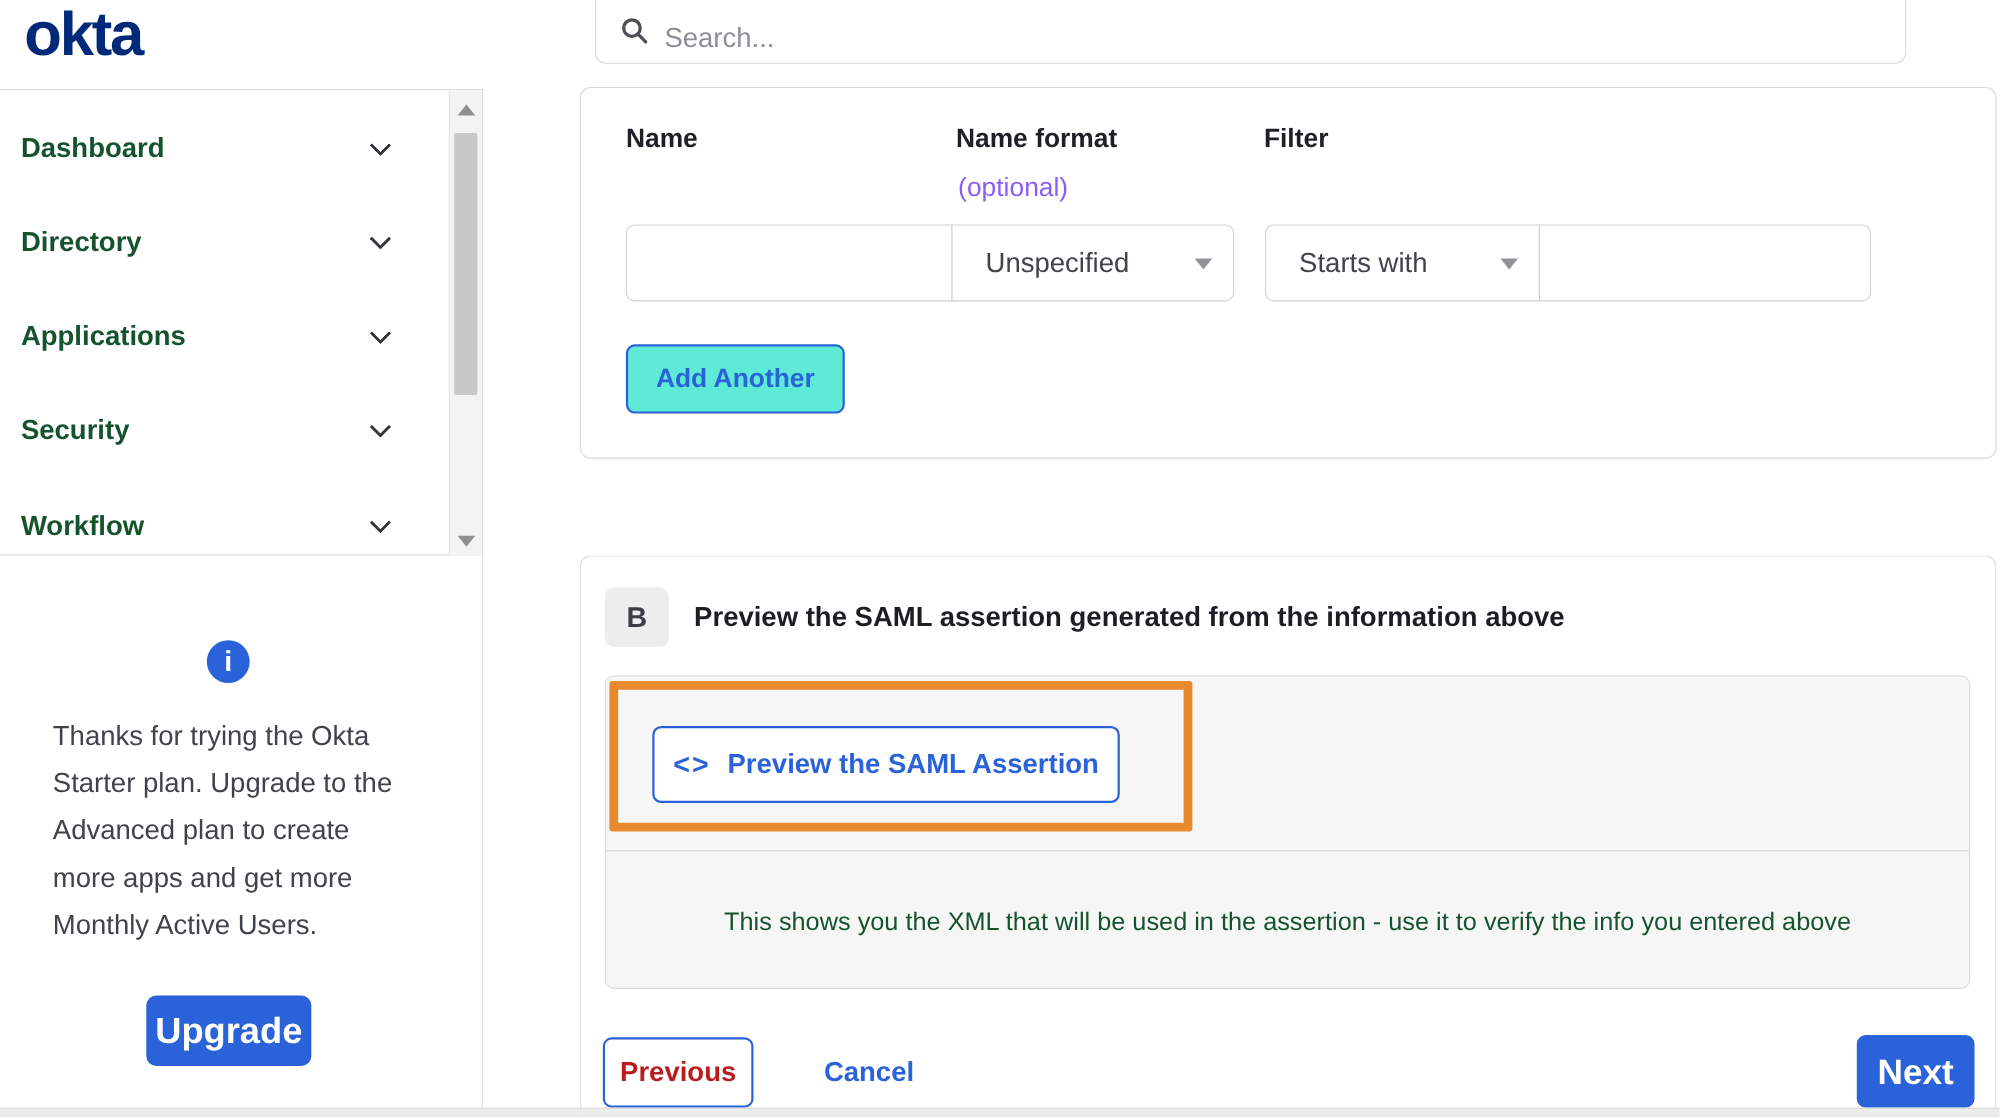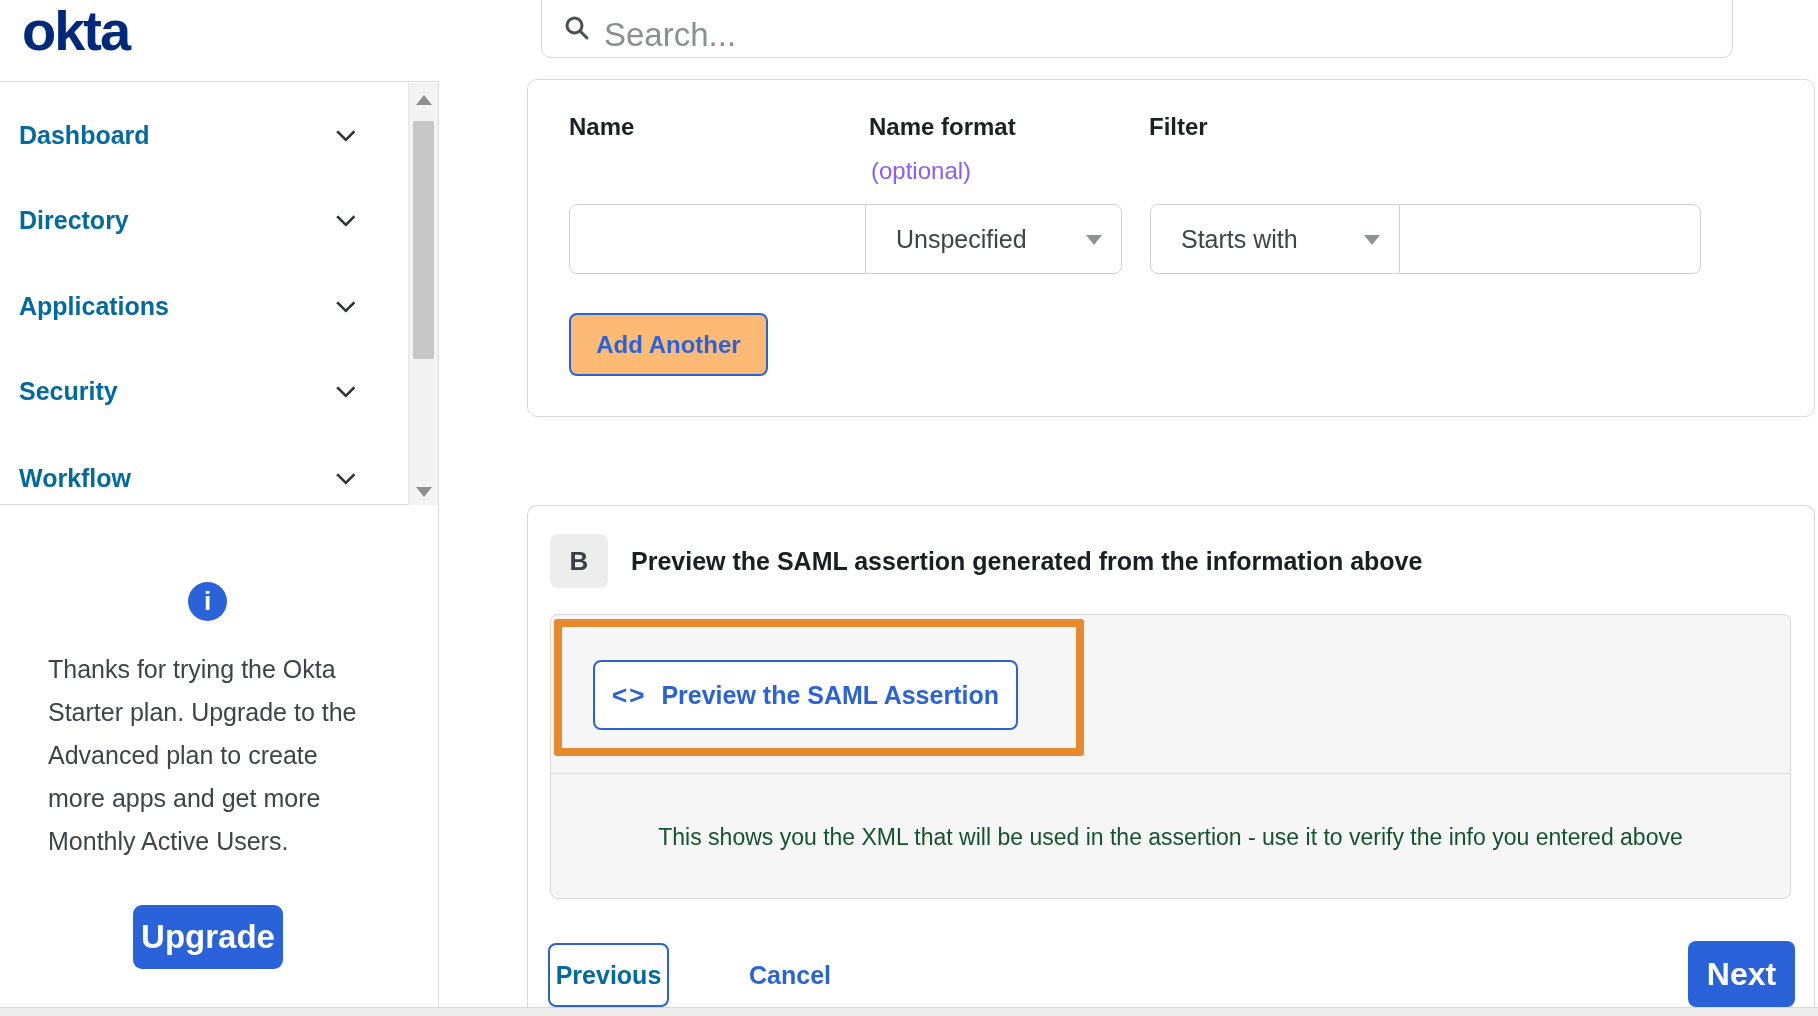--- a/index.html
+++ b/index.html
@@ -7,31 +7,31 @@
   body { font-family:"Liberation Sans", sans-serif; background:#ffffff; position:relative; }
   #app { position:absolute; left:0; top:0; width:1818px; height:1016px; }
 
   
   .logo { position:absolute; left:22px; top:-2px; font-size:56px; font-weight:bold;
           letter-spacing:-2px; color:#00297a; cursor:pointer; }
   .search-box { position:absolute; left:541px; top:-12px; width:1192px; height:70px;
           background:#fff; border:1px solid #d6d8da; border-radius:10px;
           display:flex; align-items:center; padding-left:22px; }
   .search-box svg { flex:0 0 auto; margin-top:10px; }
-  .search-input { border:none; outline:none; font-size:33px; color:#444; margin-top:24px;
+  .search-input { border:none; outline:none; font-size:25px; color:#444; margin-top:24px;
           margin-left:14px; width:1050px; font-family:"Liberation Sans",sans-serif; }
   .search-input::placeholder { color:#8b8f95; }
 
   
   .side-divider { position:absolute; left:438px; top:81px; width:1px; height:926px; background:#dcdcdc; }
   .nav { position:absolute; left:0; top:81px; width:438px; height:424px;
          border-top:1px solid #d9d9d9; border-bottom:1px solid #d9d9d9; background:#fff; }
   .nav-item { position:absolute; left:0; width:408px; height:62px; display:flex;
          align-items:center; padding-left:19px; cursor:pointer; }
-  .nav-item span.lbl { font-size:25px; font-weight:bold; color:#0369a1; }
+  .nav-item span.lbl { font-size:25px; font-weight:bold; color:#14532d; }
   .chev { position:absolute; right:58px; width:14px; height:14px;
           border-right:3px solid #33363c; border-bottom:3px solid #33363c;
           transform:rotate(45deg) translateY(-4px); border-radius:1px; }
   
   .sb-track { position:absolute; left:408px; top:1px; width:30px; height:422px;
           background:#f3f3f3; border-left:1px solid #e6e6e6; }
   .sb-thumb { position:absolute; left:4px; top:38px; width:21px; height:238px;
           background:#c7c7c7; border-radius:2px; cursor:pointer; }
   .tri-up { position:absolute; left:7px; top:12px; width:0; height:0;
           border-left:8px solid transparent; border-right:8px solid transparent;
@@ -62,21 +62,21 @@
   .f-name   { left:41px;  width:297px; border-radius:8px 0 0 8px; }
   .f-fmt    { left:337px; width:257px; border-radius:0 8px 8px 0; cursor:pointer; }
   .f-op     { left:622px; width:250px; border-radius:8px 0 0 8px; cursor:pointer; }
   .f-filter { left:871px; width:302px; border-radius:0 8px 8px 0; }
   .field input { border:none; outline:none; font-size:25px; width:90%;
           font-family:"Liberation Sans",sans-serif; color:#3f434a; background:transparent; }
   .caret { position:absolute; right:19px; top:30px; width:0; height:0;
           border-left:8px solid transparent; border-right:8px solid transparent;
           border-top:10px solid #8f9398; }
   .add-another { position:absolute; left:41px; top:233px; width:199px; height:63px;
-          background:#fdba74; border:2px solid #2a63d9; border-radius:8px; color:#2a63d9;
+          background:#5eead4; border:2px solid #2a63d9; border-radius:8px; color:#2a63d9;
           font-weight:bold; font-size:24px; font-family:"Liberation Sans",sans-serif; cursor:pointer; }
 
   
   .card2 { position:absolute; left:527px; top:505px; width:1288px; height:511px;
           background:#fff; border:1px solid #d6d8da; border-bottom:none;
           border-radius:10px 10px 0 0; }
   .sec-badge { position:absolute; left:22px; top:28px; width:58px; height:54px;
           background:#ededee; border-radius:8px; display:flex; align-items:center;
           justify-content:center; font-size:26px; font-weight:bold; color:#3b3e44; }
   .sec-title { position:absolute; left:103px; top:41px; font-size:25px; font-weight:bold; color:#1b1e22; }
@@ -88,22 +88,22 @@
   .preview-btn { position:absolute; left:42px; top:45px; width:425px; height:70px;
           background:#fff; border:2px solid #2a63d9; border-radius:8px; cursor:pointer;
           display:flex; align-items:center; justify-content:center; gap:15px;
           color:#2a63d9; font-weight:bold; font-size:25px; font-family:"Liberation Sans",sans-serif; }
   .code-glyph { font-size:26px; font-weight:bold; letter-spacing:2px; }
   .panel-msg { position:absolute; left:0; top:159px; width:100%; height:126px;
           display:flex; align-items:center; justify-content:center;
           font-size:23px; color:#14532d; }
 
   
-  .prev-btn { position:absolute; left:20px; top:437px; width:121px; height:64px;
-          background:#fff; border:2px solid #2a63d9; border-radius:8px; color:#0369a1;
+  .prev-btn { position:absolute; left:20px; top:437px; width:137px; height:64px;
+          background:#fff; border:2px solid #2a63d9; border-radius:8px; color:#b91c1c;
           font-weight:bold; font-size:25px; font-family:"Liberation Sans",sans-serif; cursor:pointer; }
   .cancel-btn { position:absolute; left:221px; top:437px; height:64px; background:none;
           border:none; color:#2a63d9; font-weight:bold; font-size:25px;
           font-family:"Liberation Sans",sans-serif; cursor:pointer; }
   .next-btn { position:absolute; left:1160px; top:435px; width:107px; height:66px;
           background:#2a63d9; border:none; border-radius:8px; color:#fff; font-weight:bold;
           font-size:32px; font-family:"Liberation Sans",sans-serif; cursor:pointer; }
 
   .bottom-strip { position:absolute; left:0; top:1007px; width:1818px; height:9px;
           background:#ececec; border-top:1px solid #d8d8d8; z-index:5; }

